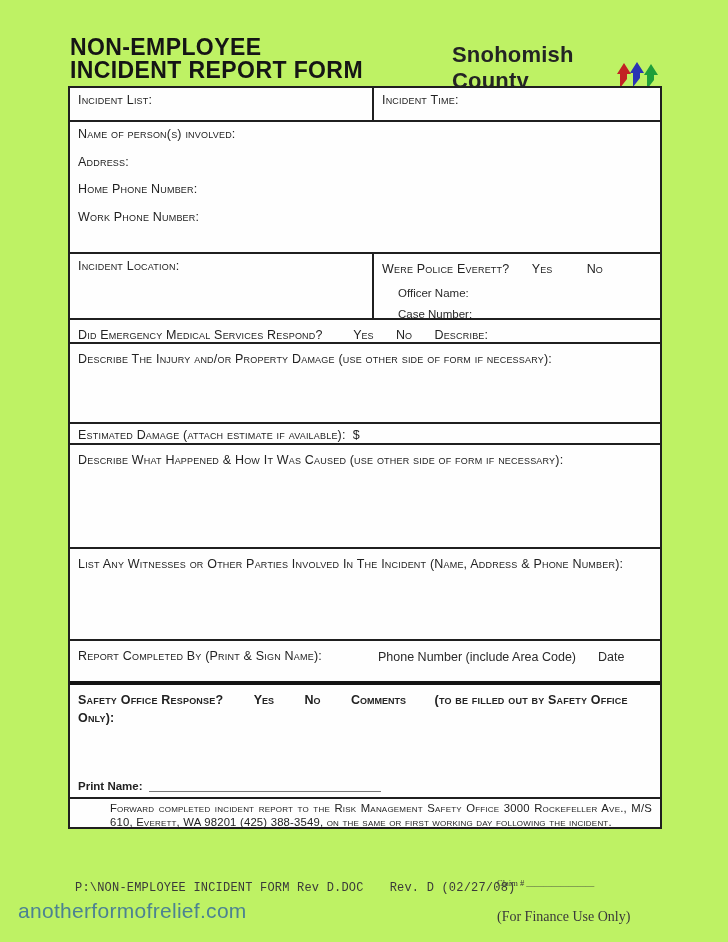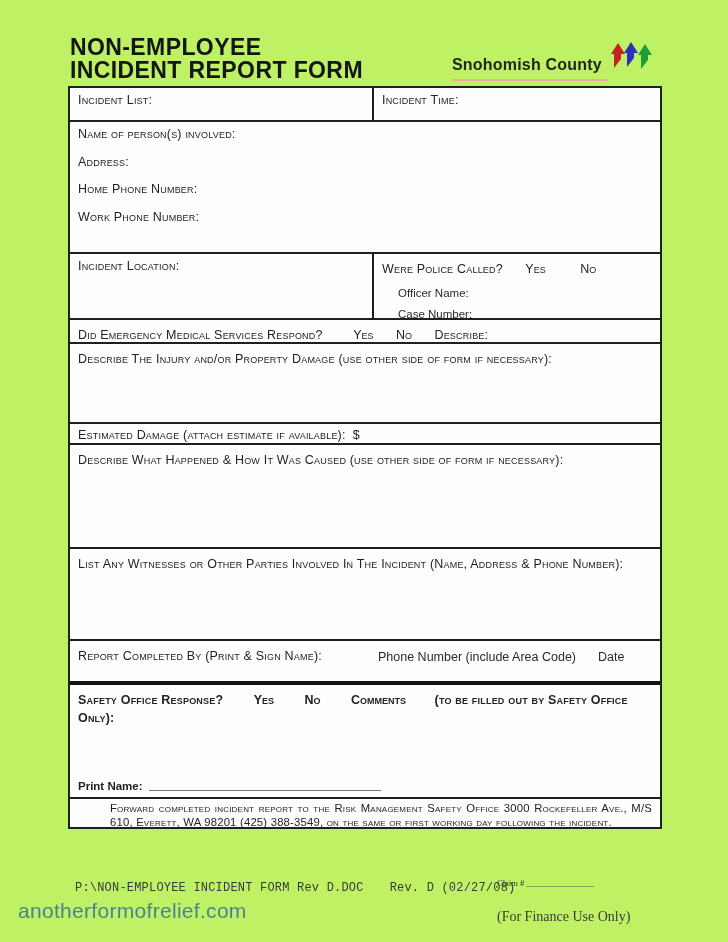--- a/index.html
+++ b/index.html
@@ -12,22 +12,22 @@
 
   
   .doc-title {
     position:absolute; left:70px; top:36px;
     font-size:23px; line-height:23px; font-weight:bold; letter-spacing:0.4px; color:#151515;
     white-space:pre-line;
   }
   .brand { position:absolute; left:452px; top:42px; width:210px; }
   .brand-row { display:flex; align-items:flex-end; }
   .brand-name {
-    font-size:16px; font-weight:bold; color:#242424; letter-spacing:0.2px;
-    border-bottom:2px solid #fca5a5; padding-bottom:5px; padding-right:6px;
+    font-size:22px; font-weight:bold; color:#242424; letter-spacing:0.2px;
+    border-bottom:2px solid #b91c1c; padding-bottom:5px; padding-right:6px;
   }
   .brand-logo { margin-left:2px; margin-bottom:7px; }
 
   
   .form-table {
     position:absolute; left:68px; top:86px; width:590px;
     border:2px solid #1f1f1f; background:#fefefe;
   }
   .row { position:relative; border-top:2px solid #1f1f1f; box-sizing:border-box; }
   .row.first { border-top:none; }
@@ -46,21 +46,21 @@
   .stack p { margin:0; height:27.5px; line-height:14px; display:flex; }
   .fill-inline { flex:1; min-width:30px; }
   .fill-block { position:absolute; left:2px; right:2px; }
 
   .police-line { padding:0; }
   .sub-line { margin:10px 0 0 16px; }
 
   .r9-phone { position:absolute; left:308px; top:9px; font-size:12.5px; color:#2a2a2a; }
   .r9-date  { position:absolute; left:528px; top:9px; font-size:12.5px; color:#2a2a2a; }
 
-  .print-name { position:absolute; left:8px; bottom:5px; font-size:11.5px; font-weight:bold; color:#222; display:flex; }
+  .print-name { position:absolute; left:8px; bottom:5px; font-size:11.5px; font-weight:bold; color:#222; display:flex; align-items:flex-end; }
   .print-line { display:inline-block; width:232px; border-bottom:1.5px solid #777; margin-left:6px; height:10px; }
 
   .forward-text {
     padding:3px 8px 4px 8px; font-variant:small-caps; font-size:11.3px; line-height:13.5px;
     text-align:justify; color:#222; letter-spacing:0.2px;
   }
 
   
   .gap-lg { margin-left:26px; } .gap-md { margin-left:18px; } .gap-xl { margin-left:30px; }
 
@@ -136,21 +136,21 @@
       </div>
     </div>
 
     <div class="row split" style="height:66px;">
       <div class="cell left" style="display:flex;">
         <span class="lbl">Incident Location:</span>
         <span class="fill-inline"></span>
       </div>
       <div class="cell right">
         <div class="police-line">
-          <span class="lbl">Were Police Called?</span>
+          <span class="lbl">Were Police Everett?</span>
           <span class="opt gap-md">Yes</span>
           <span class="opt gap-xl">No</span>
         </div>
         <div class="sub-line reg">Officer Name:</div>
         <div class="sub-line reg" style="margin-top:9px;">Case Number:</div>
       </div>
     </div>
 
     <div class="row" style="height:24px;">
       <div class="cell">

